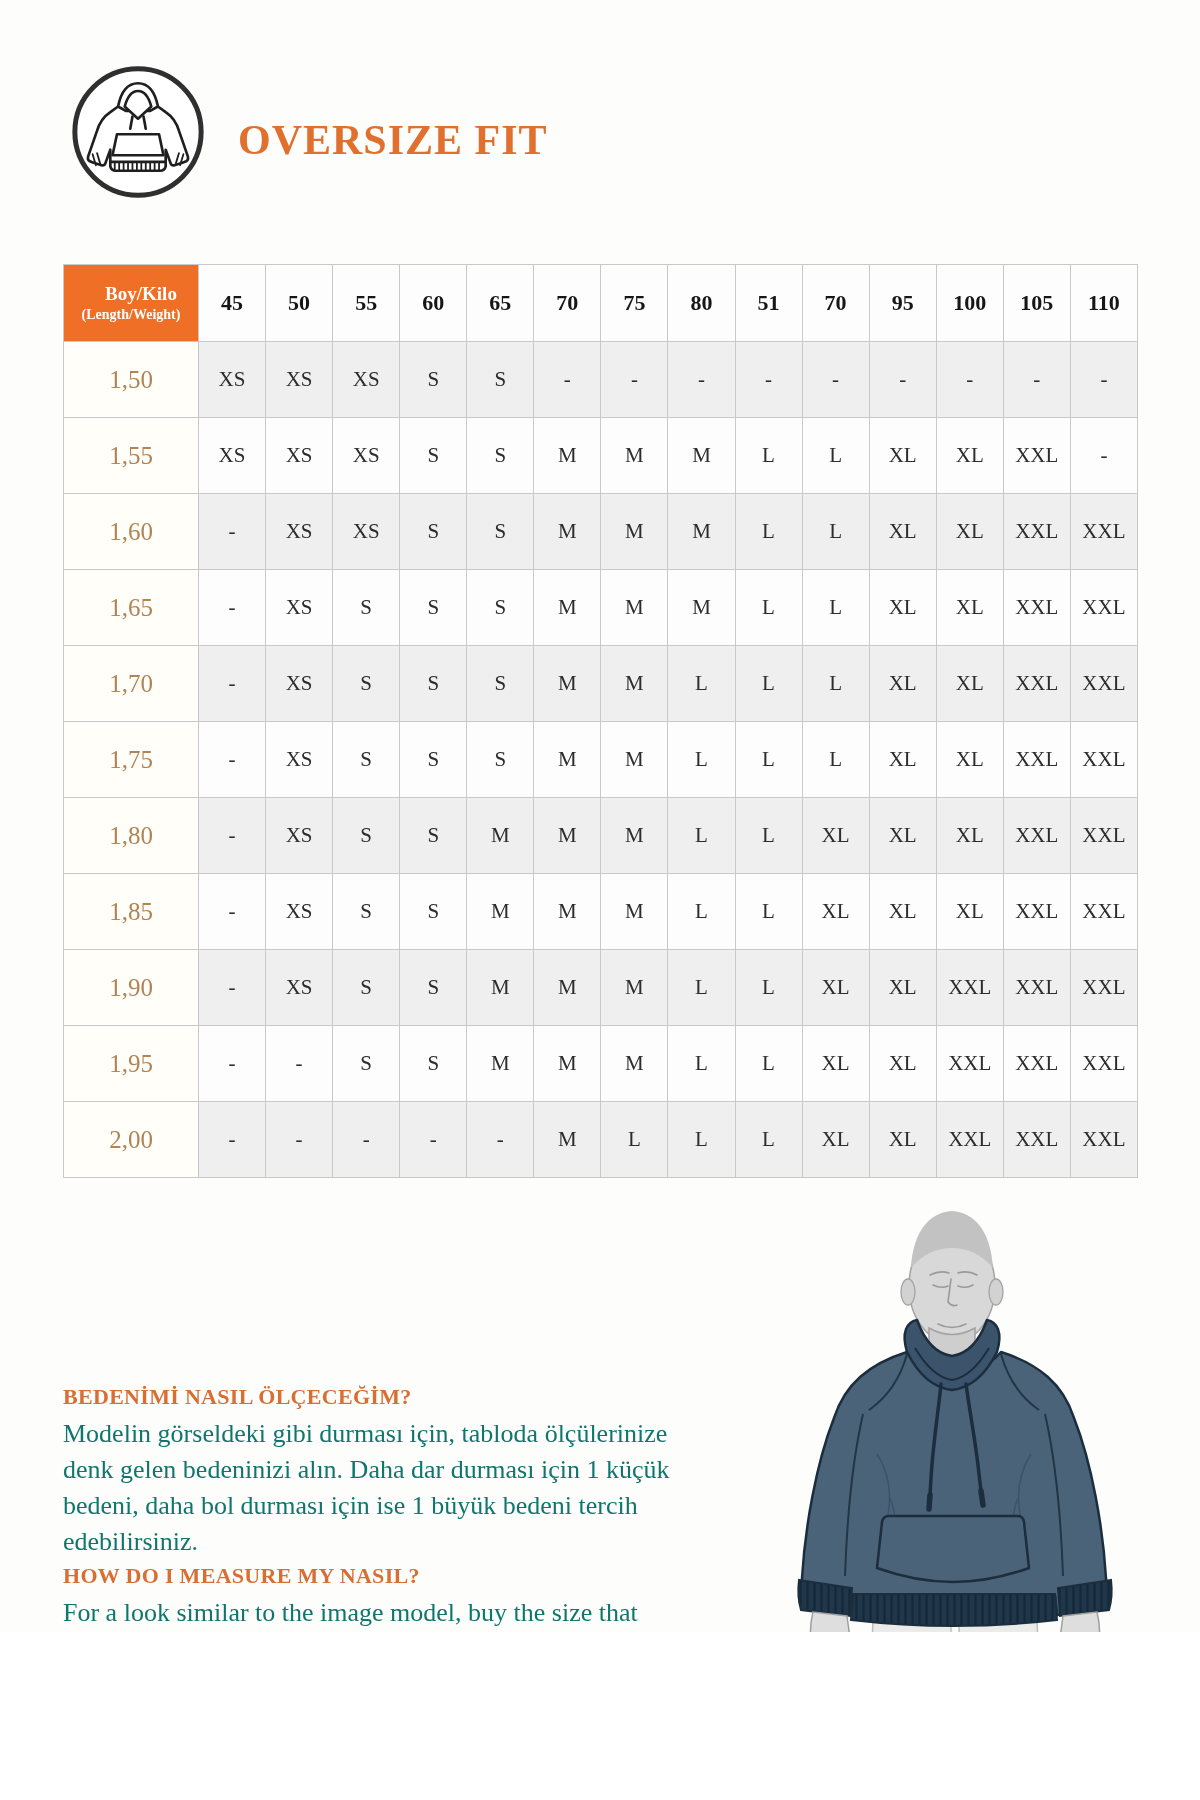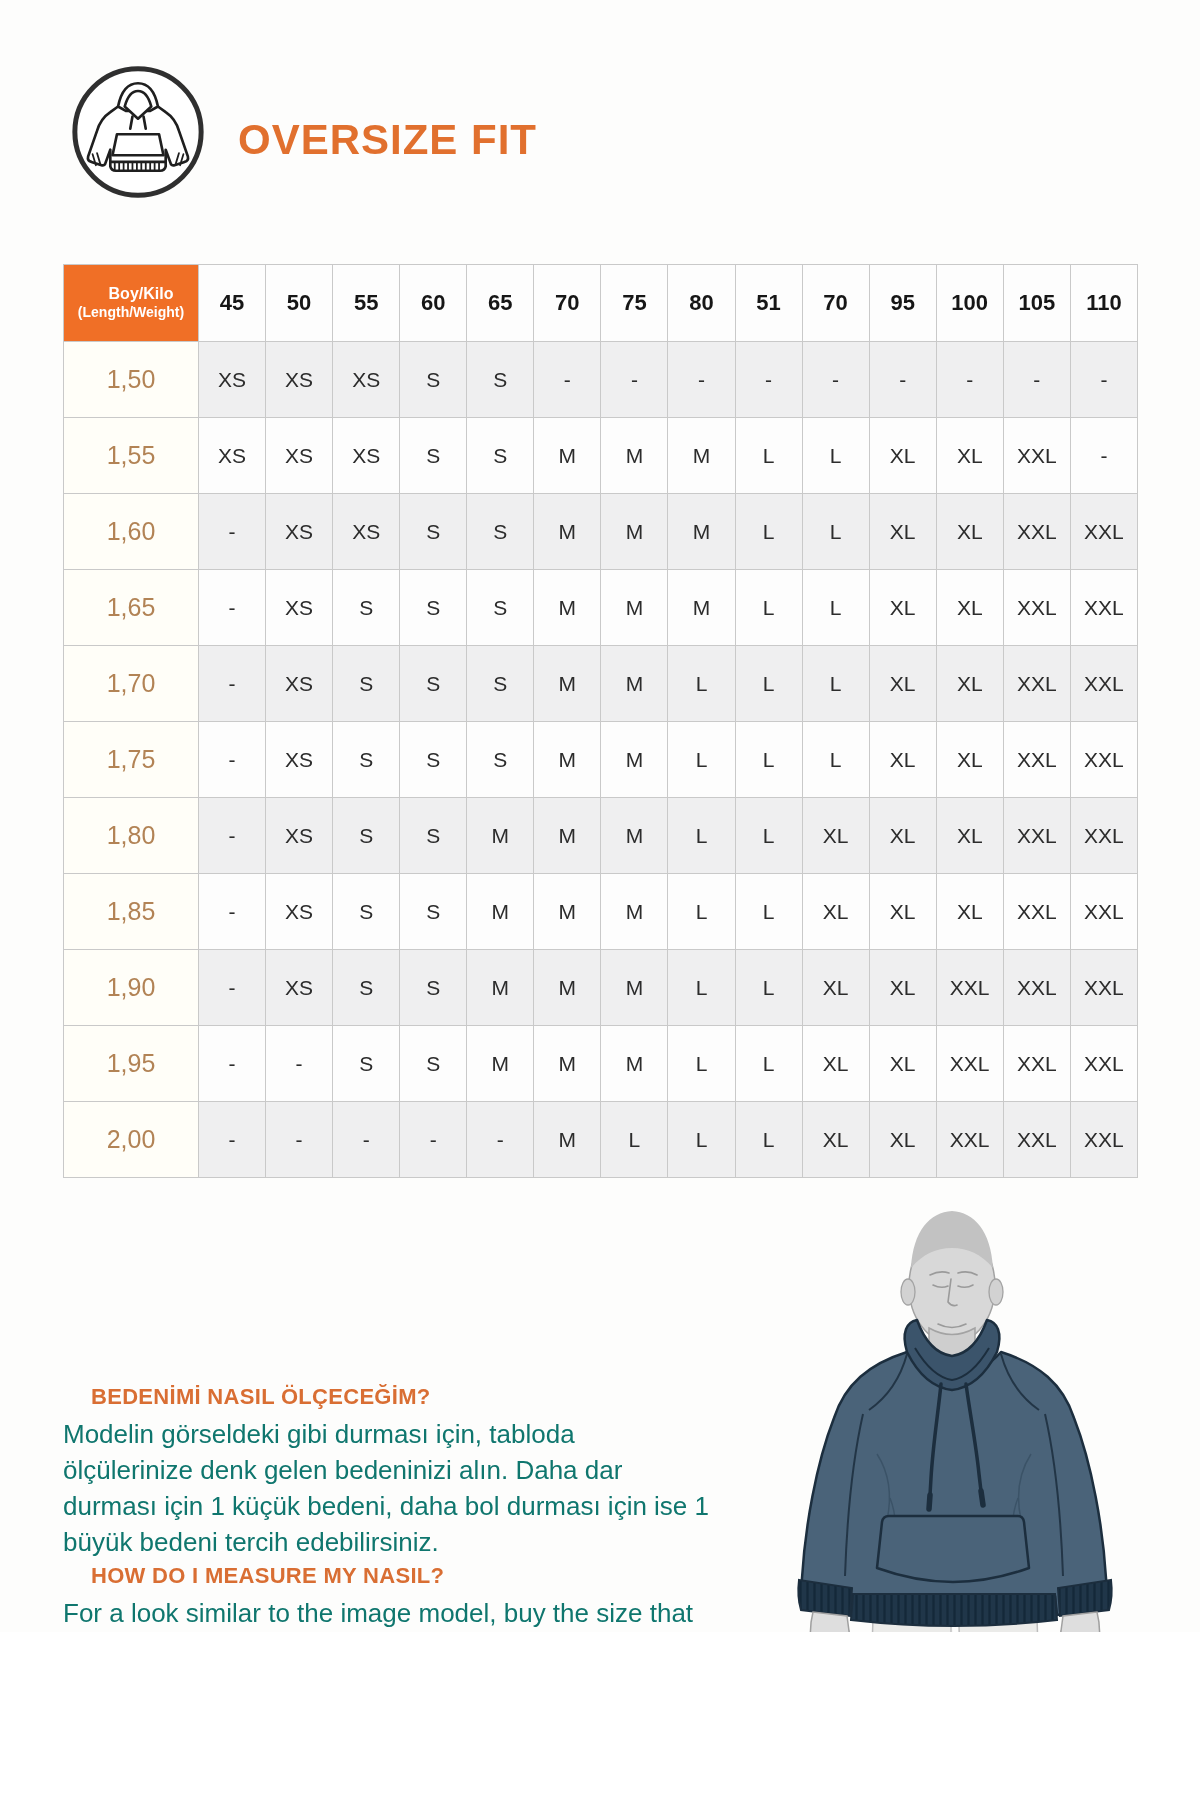--- a/index.html
+++ b/index.html
@@ -1,19 +1,19 @@
 <!DOCTYPE html>
 <html style="--accent: #e1702e; --heading: #d96e33; --corner-bg: #f06f26; --height-color: #b28355; --stripe: #efeff0; --border: #c9c9c9; --hoodie-body: #4a6379; --hoodie-hood: #3b546b; --hoodie-outline: #1c2e3e;"><head>
 <meta charset="utf-8">
 <style>
   html,body { margin:0; padding:0; background:#ffffff; }
   .canvas {
     position:relative; width:1200px; height:1632px;
     background:#fdfdfc; overflow:hidden;
-    font-family:Liberation Sans, sans-serif;
+    font-family:Liberation Serif, serif;
   }
 
   
   .brand-icon { position:absolute; left:66px; top:60px; width:144px; height:144px; }
   .page-title {
     position:absolute; left:238px; top:116px;
     font-size:42px; font-weight:bold; letter-spacing:1px;
     color:var(--accent,#e1702e);
   }
 
@@ -28,35 +28,35 @@
     text-align:center; vertical-align:middle;
     overflow:hidden; white-space:nowrap;
   }
   .size-table thead th {
     height:74px; background:#fdfdfd;
     font-size:22px; font-weight:bold; color:#161616;
   }
   .size-table th.corner {
     background:var(--corner-bg,#f06f26); width:132px; line-height:1.25;
   }
-  .corner .l1 { color:#fff; font-size:16px; font-weight:bold; display:block;padding-left:20px; }
+  .corner .l1 { color:#fff; font-size:19px; font-weight:bold; display:block;padding-left:20px; }
   .corner .l2 { color:#fff; font-size:14px; font-weight:bold; display:block; }
   .size-table tbody td {
     height:73px; font-size:21px; color:#2c2c2c; background:#fdfdfd;
   }
   .size-table tbody th.hcell {
     height:73px; font-size:25px; font-weight:normal;
     color:var(--height-color,#b28355); background:#fffef8;text-align:center;
   }
   .size-table tr.stripe td { background:var(--stripe,#efeff0); }
 
   
   .sec-heading {
     position:absolute; left:63px; font-size:22px; font-weight:bold;
-    color:var(--heading,#d96e33); letter-spacing:0.3px;margin-left:28px;
+    color:var(--heading,#d96e33); letter-spacing:0.3px;
   }
   .sec-body {
     position:absolute; left:63px; width:648px;
     font-size:26px; line-height:36px; color:#0f766e;
   }
   #tr-heading { top:1384px; }
   #tr-body    { top:1416px; }
   #en-heading { top:1563px; }
   #en-body    { top:1595px; }
 

